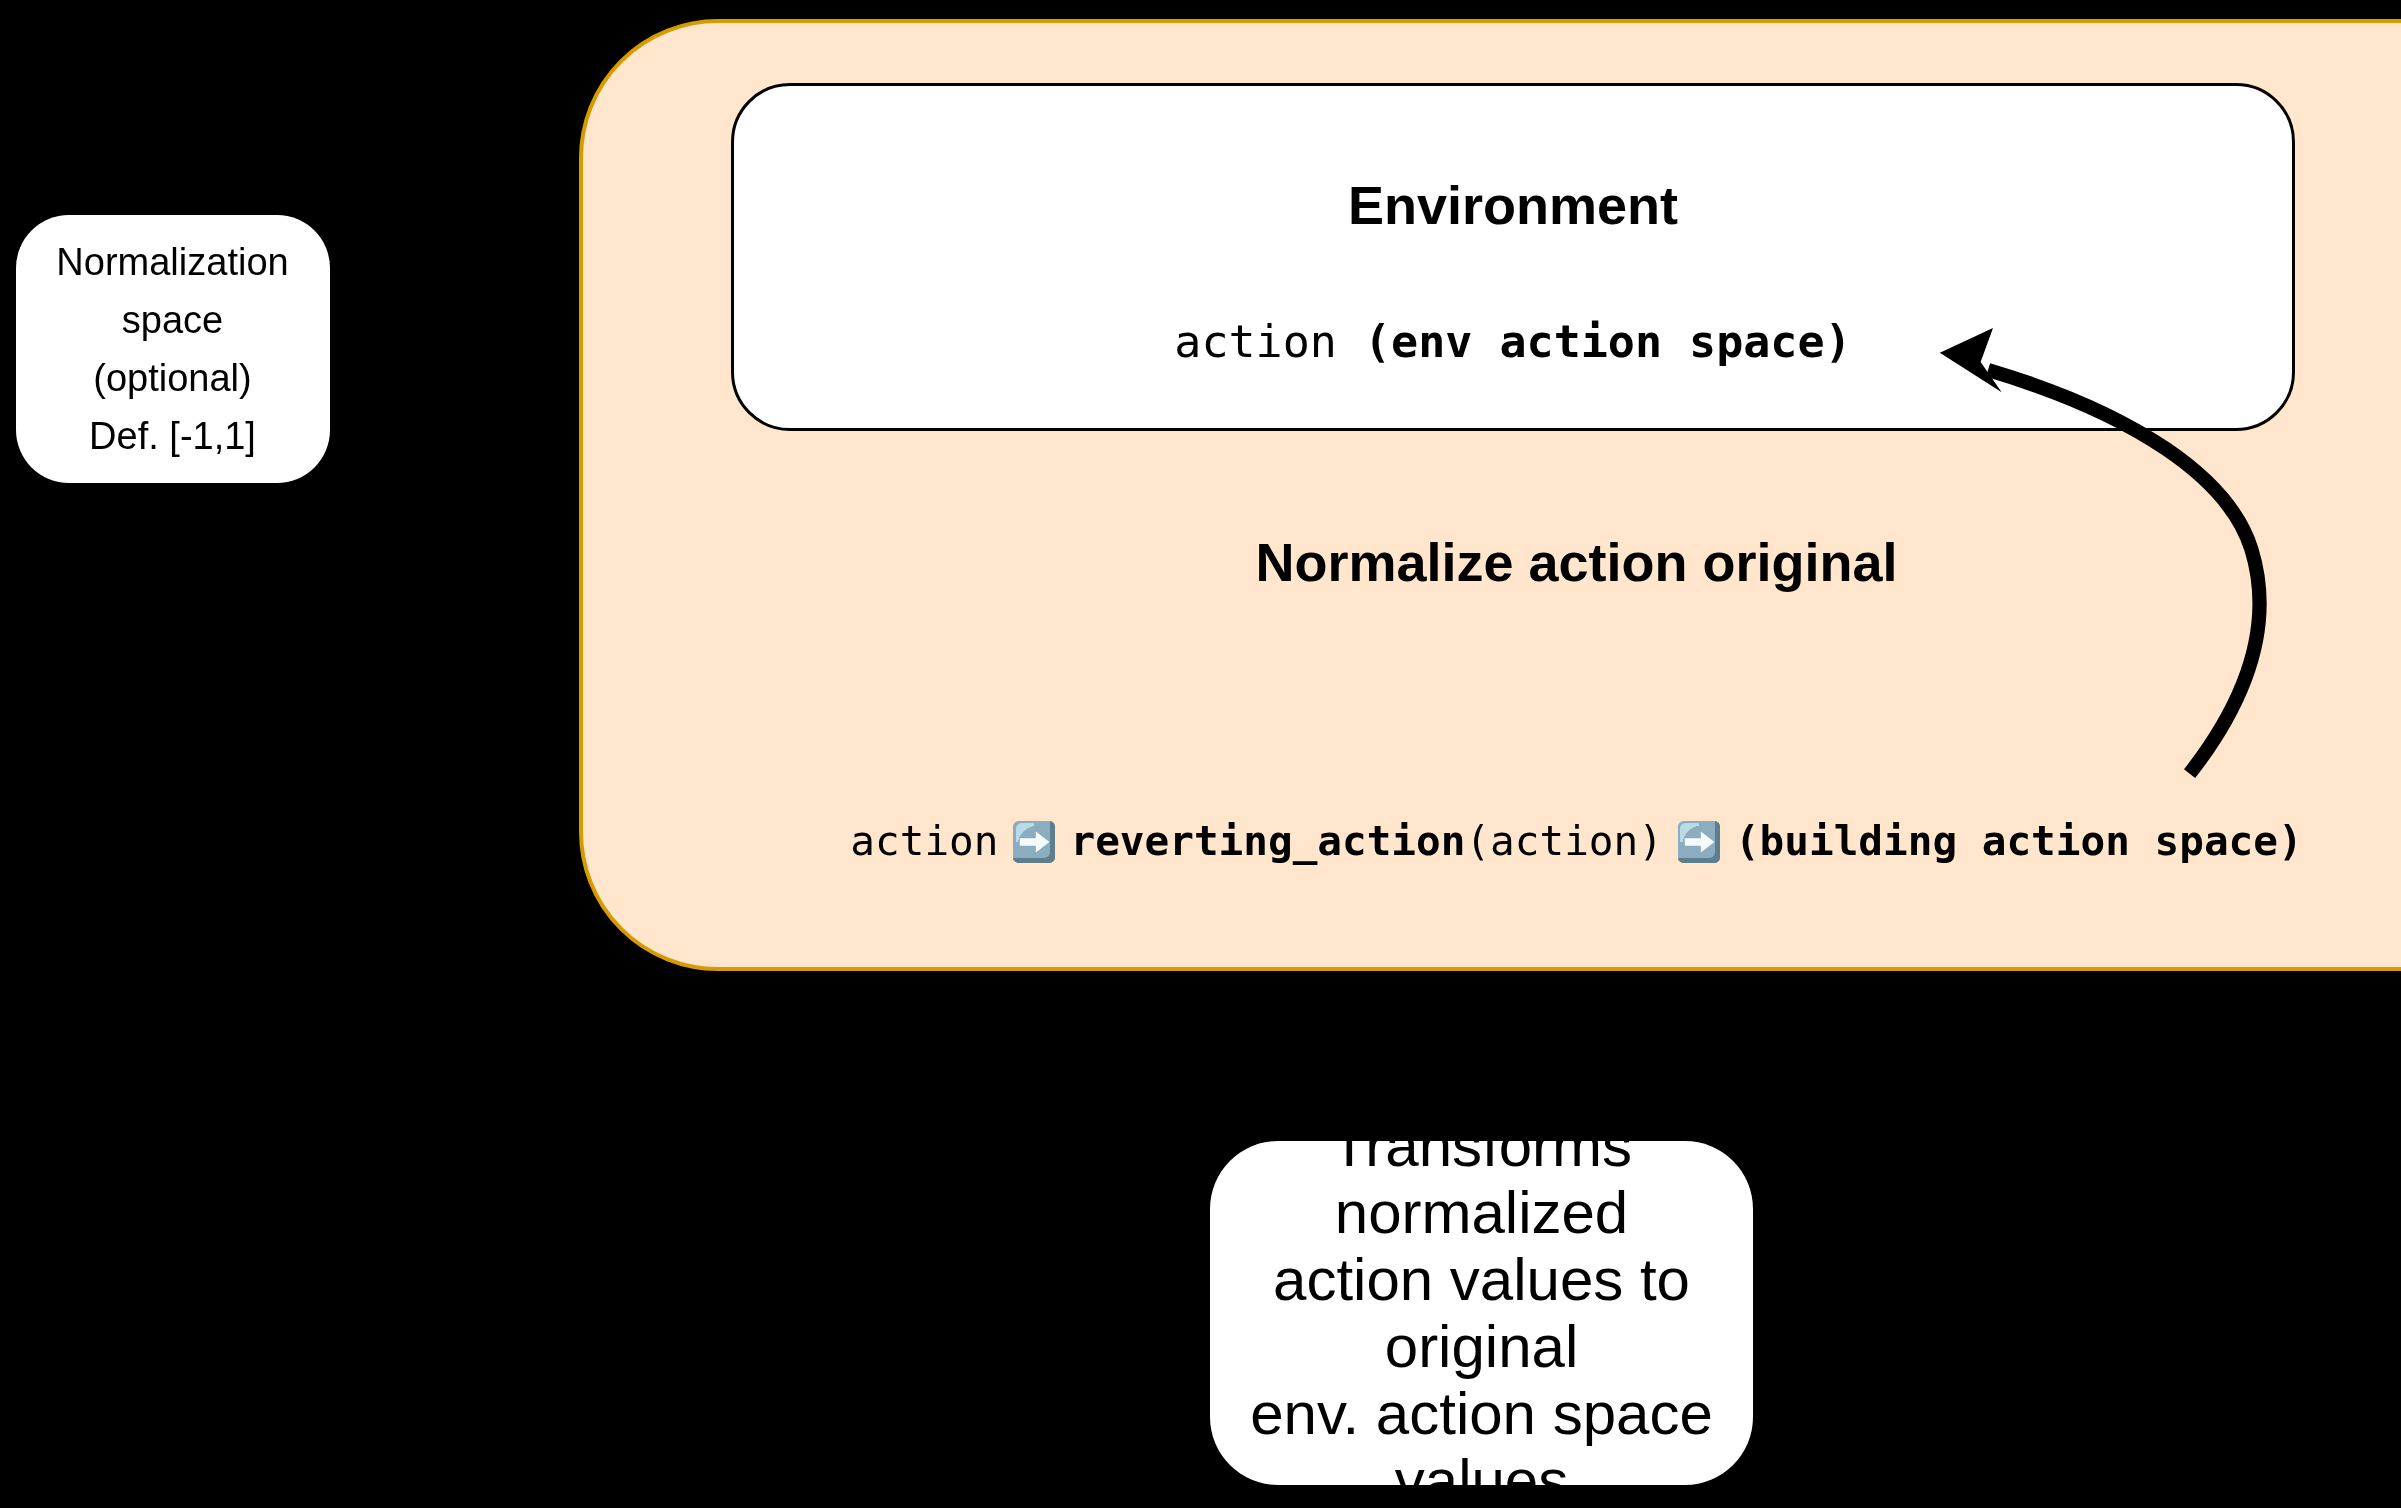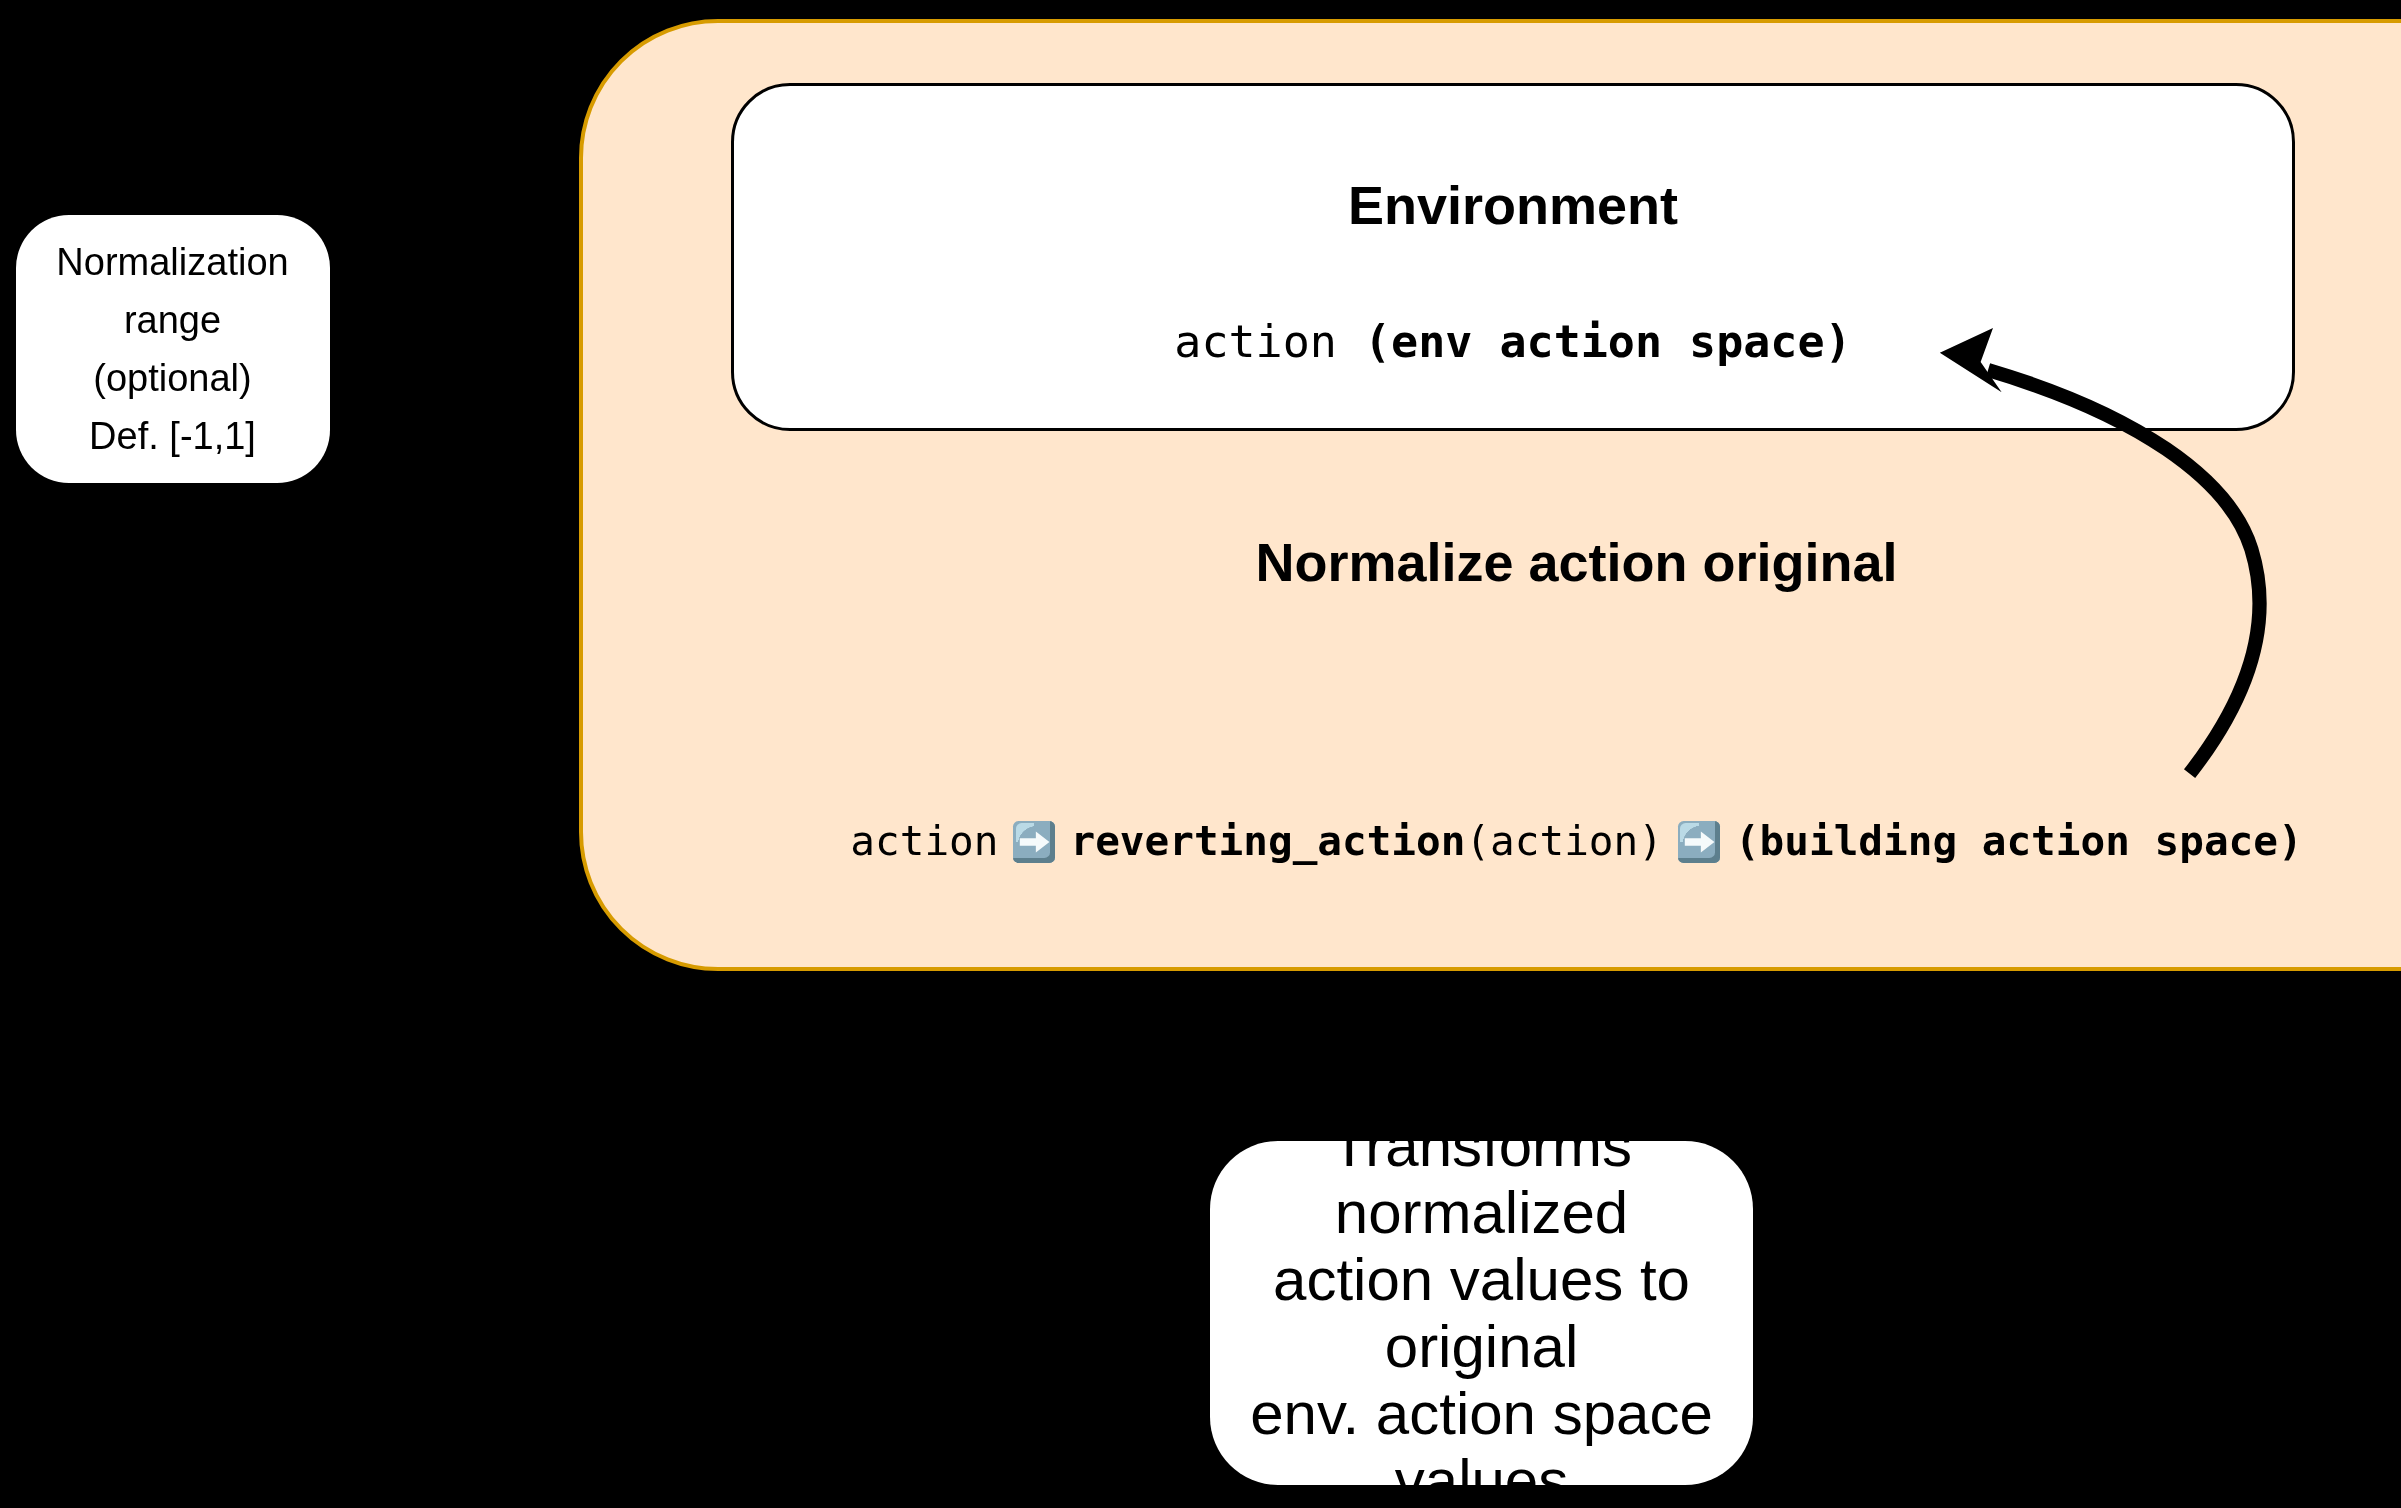--- a/index.html
+++ b/index.html
@@ -134,21 +134,21 @@
   .arrow-svg .shaft { stroke: var(--arrow); stroke-width: 23; fill: none; }
   .arrow-svg .head { fill: var(--arrow); }
 </style>
 </head>
 <body>
 
 <div class="canvas">
 
   <div class="note left-note">
     <div>Normalization</div>
-    <div>range</div>
+    <div>space</div>
     <div>(optional)</div>
     <div>Def. [-1,1]</div>
   </div>
 
   <div class="wrapper">
 
     <div class="env-box">
       <div class="env-title">Environment</div>
       <div class="env-action-line"><span>action </span><span class="bold">(env action space)</span></div>
     </div>

